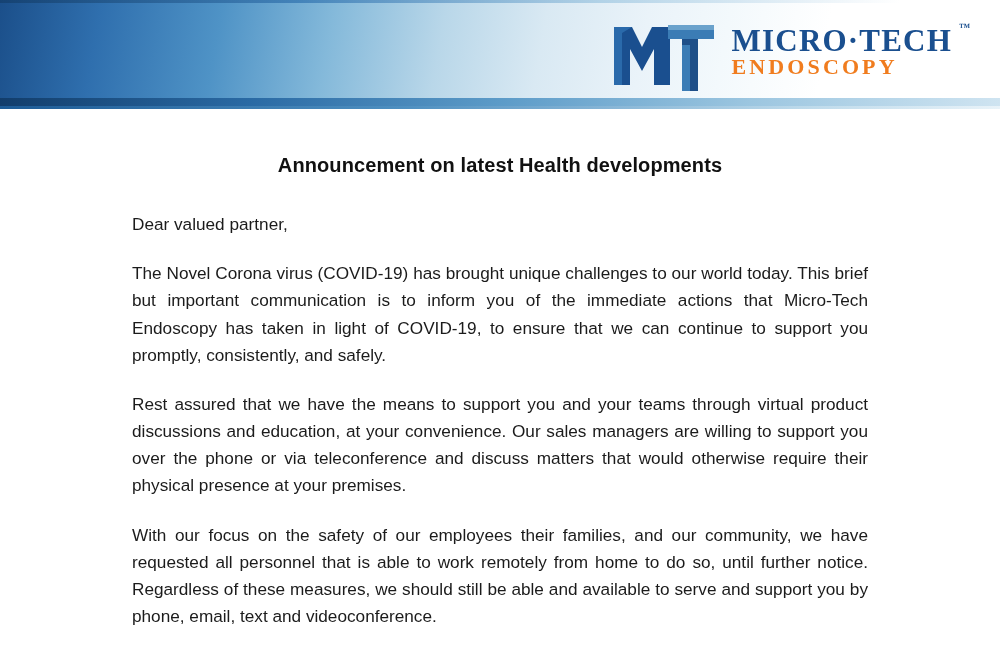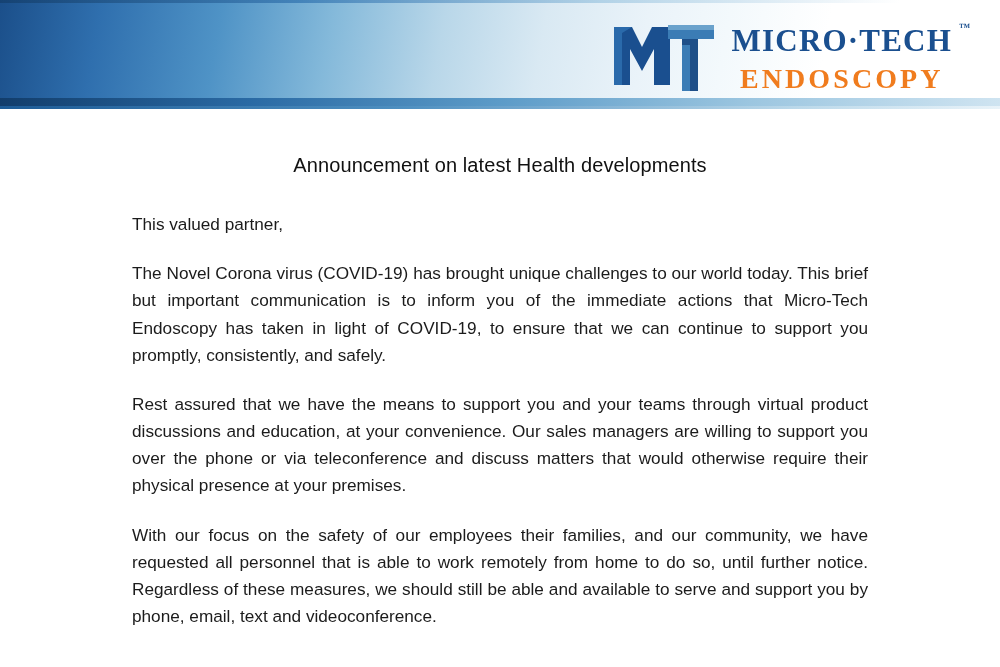--- a/index.html
+++ b/index.html
@@ -94,39 +94,38 @@
   }
   .logo-tm {
     position: absolute;
     right: -18px;
     top: 2px;
     font-size: 11px;
     font-weight: 700;
     color: #1a4f8f;
   }
   .logo-sub {
-    margin-top: 9px;
-    font-size: 28px;
+    font-size: 22px;
     font-weight: 600;
     letter-spacing: 3.1px;
     color: #f07c1e;
     line-height: 1;
-    text-align: center;
+    text-align: left;
     white-space: nowrap;
   }
 
   
   .doc {
     padding: 0;
   }
   .doc-title {
     margin: 56px 0 0 0;
     text-align: center;
     font-size: 20px;
-    font-weight: 400;
+    font-weight: 700;
     color: #111111;
     letter-spacing: .1px;
   }
   .doc-content {
     margin: 0 auto;
     width: 736px;
     padding-top: 34px;
     font-size: 17.2px;
     line-height: 1.58;
     color: #1b1b1b;
@@ -169,20 +168,20 @@
       </div>
     </div>
   </div>
   <div class="header-rule"></div>
   <div class="header-rule-2"></div>
 
   <div class="doc">
     <h1 class="doc-title">Announcement on latest Health developments</h1>
 
     <div class="doc-content">
-      <p class="para">This valued partner,</p>
+      <p class="para">Dear valued partner,</p>
       <p class="para justify">The Novel Corona virus (COVID-19) has brought unique challenges to our world today. This brief but important communication is to inform you of the immediate actions that Micro-Tech Endoscopy has taken in light of COVID-19, to ensure that we can continue to support you promptly, consistently, and safely.</p>
       <p class="para justify">Rest assured that we have the means to support you and your teams through virtual product discussions and education, at your convenience. Our sales managers are willing to support you over the phone or via teleconference and discuss matters that would otherwise require their physical presence at your premises.</p>
       <p class="para justify">With our focus on the safety of our employees their families, and our community, we have requested all personnel that is able to work remotely from home to do so, until further notice. Regardless of these measures, we should still be able and available to serve and support you by phone, email, text and videoconference.</p>
     </div>
   </div>
 
 </div>
 
 </body></html>

